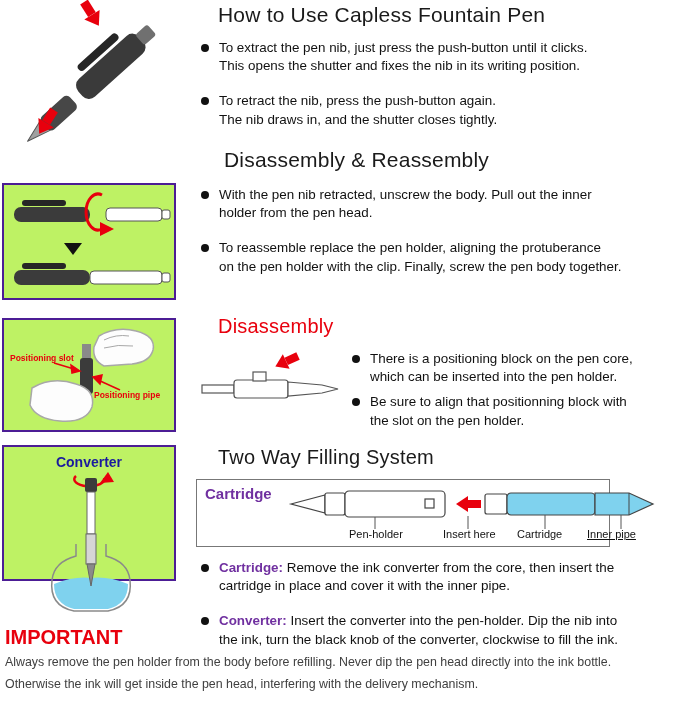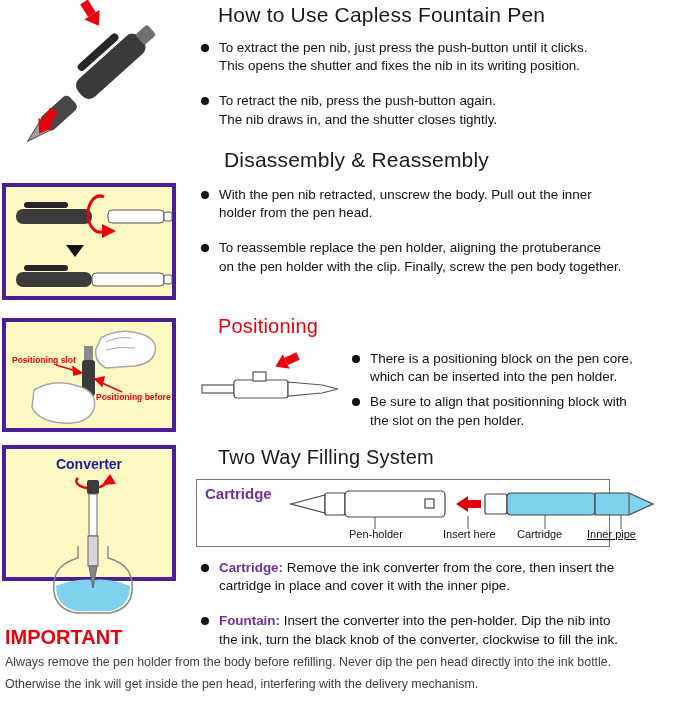--- a/index.html
+++ b/index.html
@@ -1,21 +1,21 @@
 <!DOCTYPE html>
 <html><head>
 <meta charset="utf-8">
 <style>
   * { box-sizing: border-box; margin: 0; padding: 0; }
   html,body { background:#fff; }
   body { width:679px; height:703px; font-family:"Liberation Sans", sans-serif; color:#111; }
   .page { position:relative; width:679px; height:703px; background:#fff; overflow:hidden; }
 
   
-  .illo-box { position:absolute; border:4px solid #4c1d95; background:#fef9c3; }
+  .illo-box { position:absolute; border:2px solid #4c1d95; background:#bef264; }
   .illo1 { position:absolute; left:0; top:0; width:180px; height:162px; }
   .illo2 { left:2px; top:183px; width:174px; height:117px; }
   .illo3 { left:2px; top:318px; width:174px; height:114px; }
   .illo4 { left:2px; top:445px; width:174px; height:136px; }
 
   .red-label { position:absolute; color:#e8000d; font-size:8.5px; font-weight:bold; line-height:1; }
   .slot-label { left:6px; top:34px; }
   .block-label { left:90px; top:71px; }
   .converter-title { text-align:center; color:#1a1a9e; font-weight:bold; font-size:14px; margin-top:7px; }
 
@@ -111,21 +111,21 @@
       <polygon points="79,74 86,74 82.5,86" fill="#9a9a9a"></polygon>
       <path d="M 28 68 Q 48 56 72 64 Q 92 70 88 87 Q 82 103 56 101 Q 32 99 26 85 Z" fill="#fdfdfd" stroke="#a8a8a8" stroke-width="1.5"></path>
       <g stroke="#e8000d" stroke-width="1.5" fill="#e8000d">
         <line x1="50" y1="43" x2="70" y2="49"></line>
         <polygon points="76,51 67,45 68,53"></polygon>
         <line x1="116" y1="70" x2="94" y2="60"></line>
         <polygon points="89,57 98,55 96,64"></polygon>
       </g>
     </svg>
     <span class="red-label slot-label">Positioning slot</span>
-    <span class="red-label block-label">Positioning before</span>
+    <span class="red-label block-label">Positioning pipe</span>
   </div>
 
   <div class="illo-box illo4">
     <div class="converter-title">Converter</div>
     <svg width="172" height="150" viewBox="0 0 172 150">
       <path d="M 50 114 Q 70 106 87 108 Q 104 106 124 114 Q 124 134 104 139 L 70 139 Q 50 134 50 114 Z" fill="#7fd2ee"></path>
       <path d="M 72 74 L 72 86 Q 50 92 48 110 Q 45 136 70 141 L 104 141 Q 129 136 126 110 Q 124 92 102 86 L 102 74" fill="none" stroke="#8a8a8a" stroke-width="1.5"></path>
       <path d="M 72 6 A 15 7 0 1 0 100 8" fill="none" stroke="#e8000d" stroke-width="2.5"></path>
       <polygon points="104,2 110,12 96,13" fill="#e8000d"></polygon>
       <rect x="81" y="8" width="12" height="14" rx="2" fill="#3b3b3b"></rect>
@@ -161,21 +161,21 @@
       </li>
       <li>
         <span class="dot"></span>
         <span class="btxt">To reassemble replace the pen holder, aligning the protuberance
 on the pen holder with the clip. Finally, screw the pen body together.</span>
       </li>
     </ul>
   </div>
 
   <div class="sec sec3">
-    <div class="sec-title">Positioning</div>
+    <div class="sec-title">Disassembly</div>
     <div class="row">
       <svg width="150" height="86" viewBox="0 0 150 86">
         <g fill="#fff" stroke="#555" stroke-width="1.2">
           <rect x="6" y="41" width="32" height="8"></rect>
           <rect x="38" y="36" width="54" height="18" rx="3"></rect>
           <rect x="57" y="28" width="13" height="9"></rect>
           <polygon points="92,38 126,41 142,45 126,49 92,52"></polygon>
         </g>
         <g transform="translate(102,12) rotate(155)" fill="#e8000d">
           <rect x="0" y="-4" width="13" height="8"></rect>
@@ -233,21 +233,21 @@
     </div>
 
     <ul class="bullets">
       <li>
         <span class="dot"></span>
         <span class="btxt"><span class="prefix">Cartridge:</span><span class="rest"> Remove the ink converter from the core, then insert the
 cartridge in place and cover it with the inner pipe.</span></span>
       </li>
       <li>
         <span class="dot"></span>
-        <span class="btxt"><span class="prefix">Fountain:</span><span class="rest"> Insert the converter into the pen-holder. Dip the nib into
+        <span class="btxt"><span class="prefix">Converter:</span><span class="rest"> Insert the converter into the pen-holder. Dip the nib into
 the ink, turn the black knob of the converter, clockwise to fill the ink.</span></span>
       </li>
     </ul>
   </div>
 
   <div class="important">
     <div class="important-title">IMPORTANT</div>
     <div class="line">Always remove the pen holder from the body before refilling. Never dip the pen head directly into the ink bottle.</div>
     <div class="line">Otherwise the ink will get inside the pen head, interfering with the delivery mechanism.</div>
   </div>

